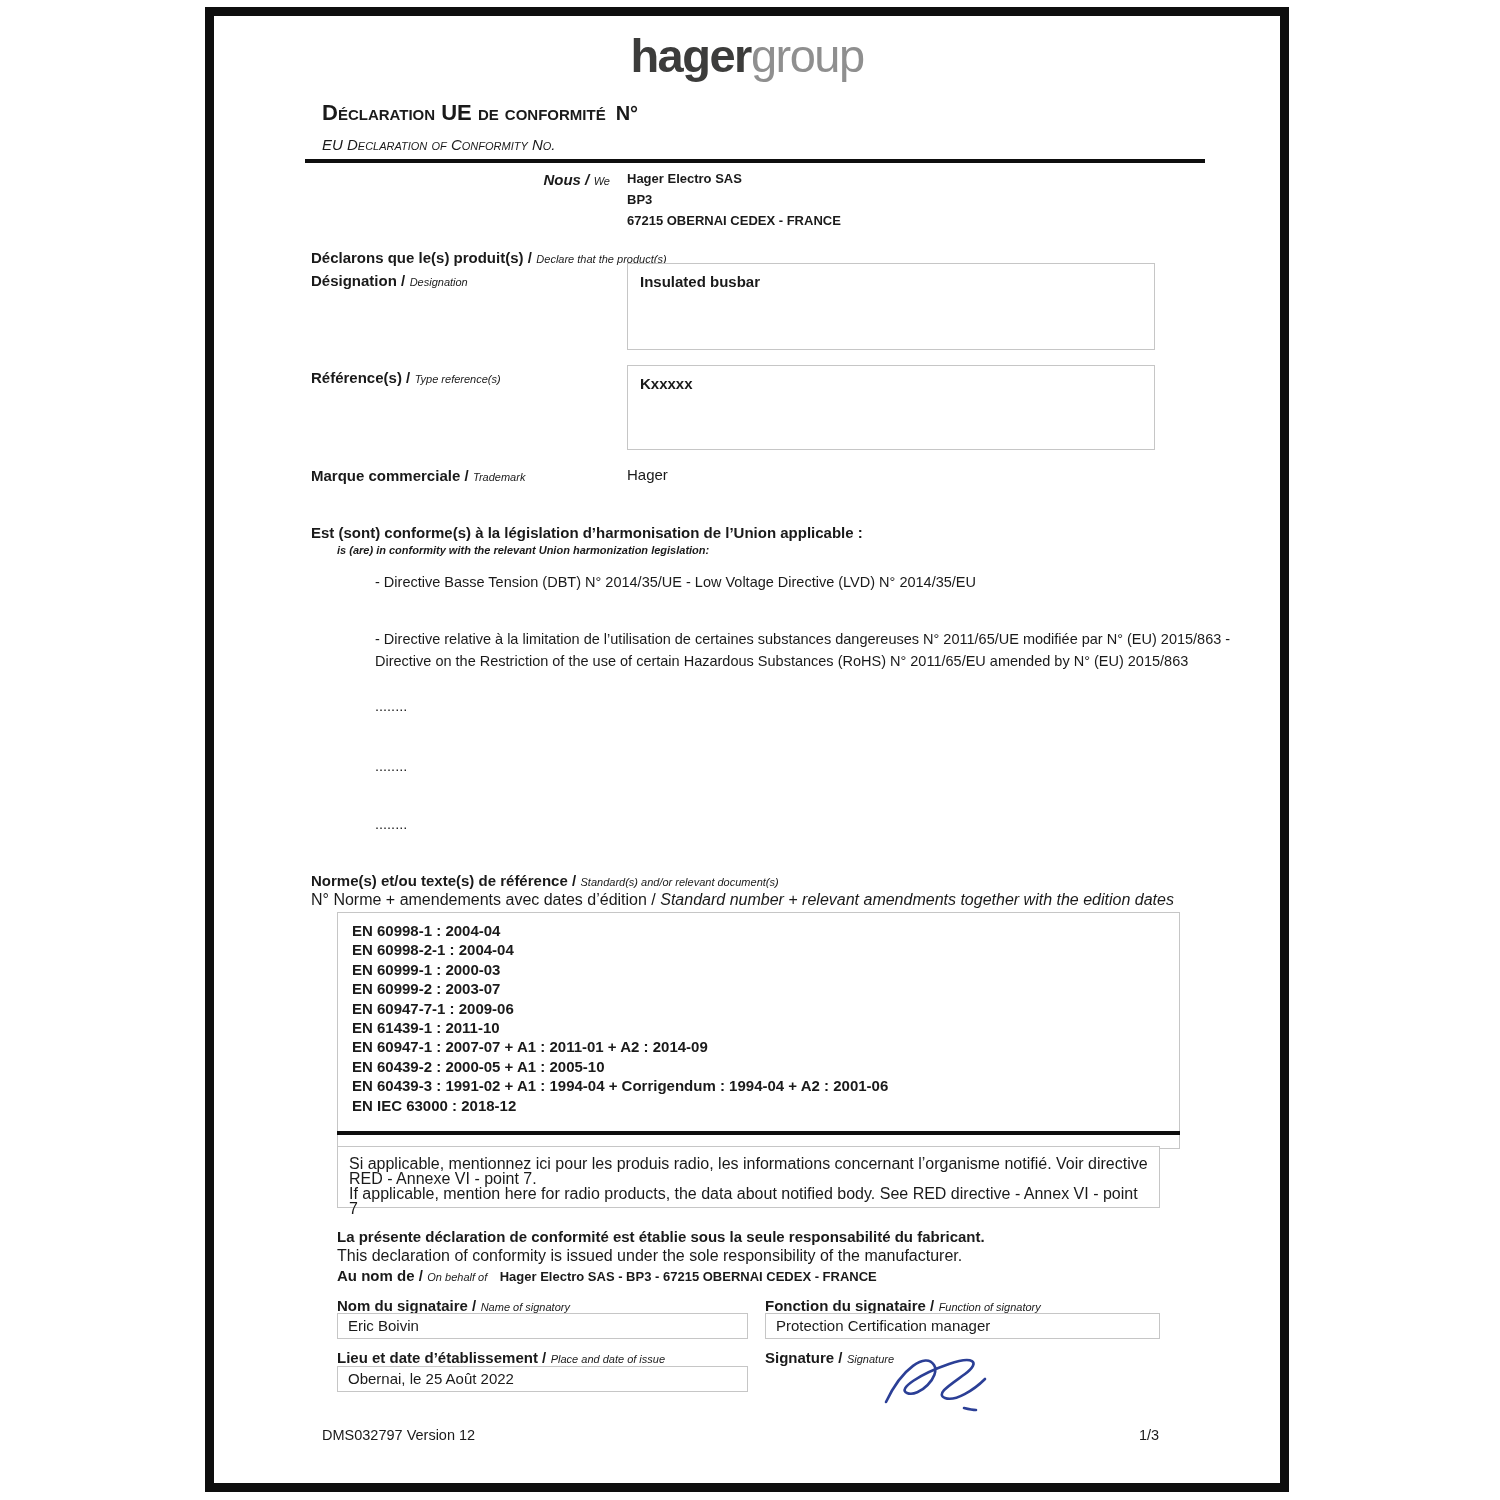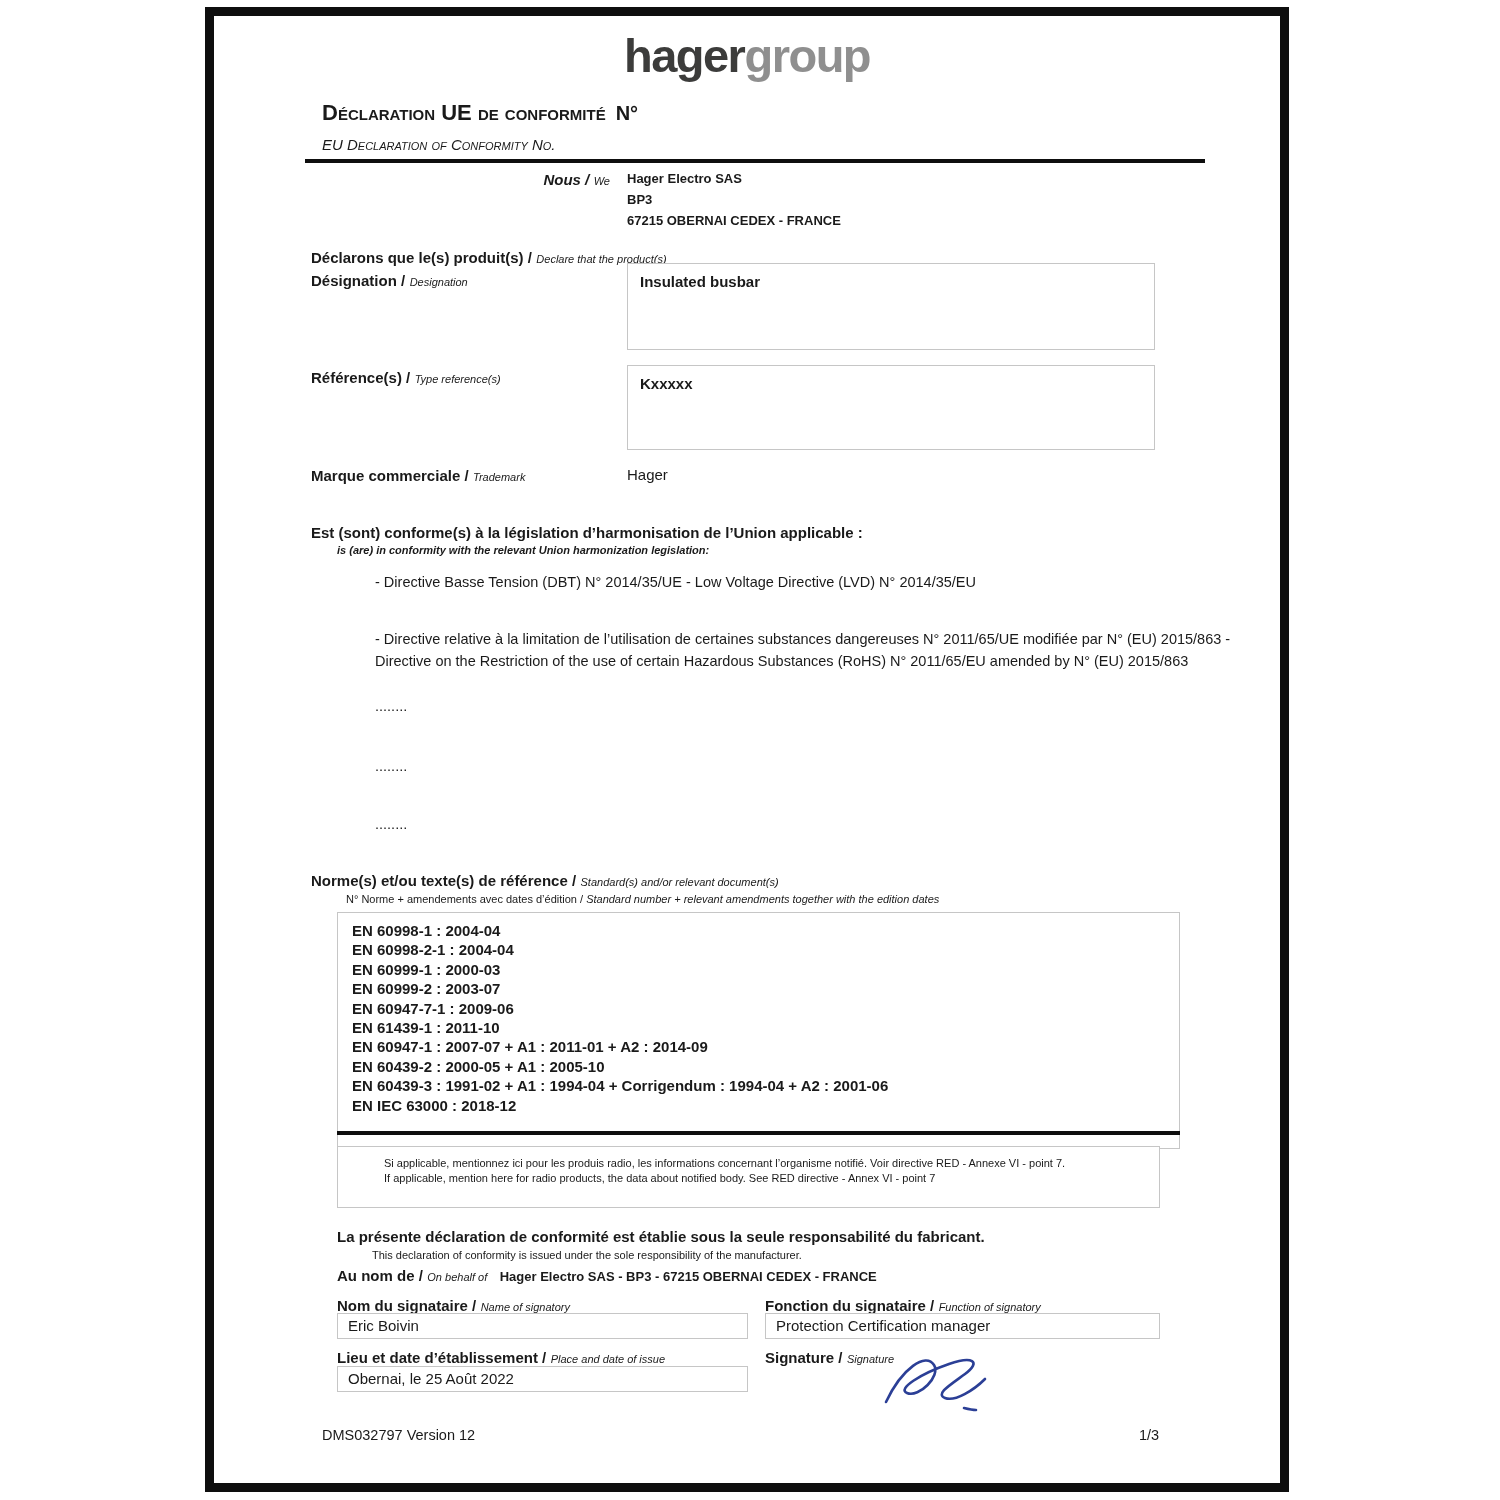--- a/index.html
+++ b/index.html
@@ -10,25 +10,25 @@
   }
   .page {
     position:absolute; left:205px; top:7px; width:1084px; height:1485px;
     border:9px solid #0e0e0e; background:#ffffff;
   }
   .abs { position:absolute; }
   .lf { font-weight:700; font-size:15px; }
   .le { font-style:italic; font-size:11px; font-weight:400; }
   .bold15 { font-weight:700; font-size:13px; }
   .body-text { font-size:14.5px; line-height:22px; }
-  .small-text { font-size:11px; line-height:15px;margin-left:35px; }
+  .small-text { font-size:16px; line-height:15px; }
   .field { position:absolute; border:1px solid #c6c6c6; background:#ffffff; }
   .rule { position:absolute; background:#0e0e0e; height:4px; }
   .logo-hager { font-weight:700; font-size:47px; color:#3c3c3b; letter-spacing:-1.5px; }
-  .logo-group { font-weight:700; font-size:47px; color:#8f8f8f; letter-spacing:-1.5px; }
+  .logo-group { font-weight:400; font-size:47px; color:#8f8f8f; letter-spacing:-1.5px; }
   .title-fr { font-variant:small-caps; font-weight:700; font-size:22px; }
   .title-no { font-weight:700; font-size:20px; margin-left:10px; }
   .title-en { font-variant:small-caps; font-style:italic; font-size:15px; }
   .num-value { font-weight:700; font-size:16px; line-height:23px; padding-left:8px; display:inline-block; }
   .box-value { font-weight:700; font-size:15px; line-height:20px; padding:8px 12px; }
   .std-line { font-weight:700; font-size:15px; line-height:19.4px; }
   .input-value { font-size:15px; line-height:24px; padding-left:10px; }
   .sig-svg path { stroke:#2b3f96; stroke-width:2.6; fill:none; stroke-linecap:round; stroke-linejoin:round; }
 </style>
 </head>

